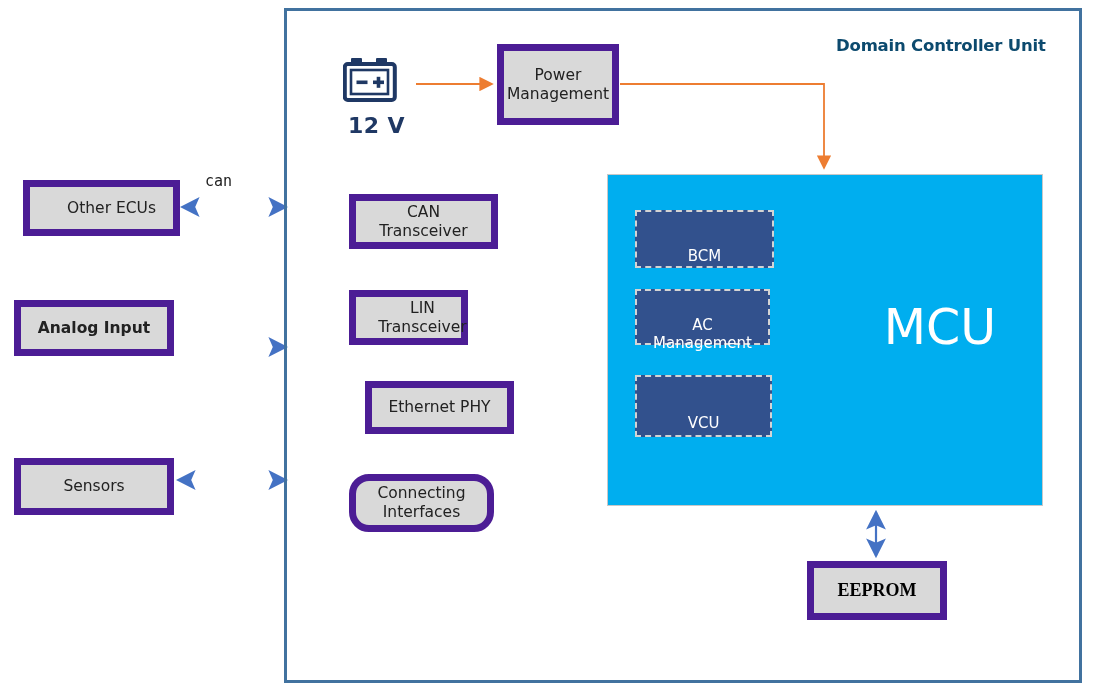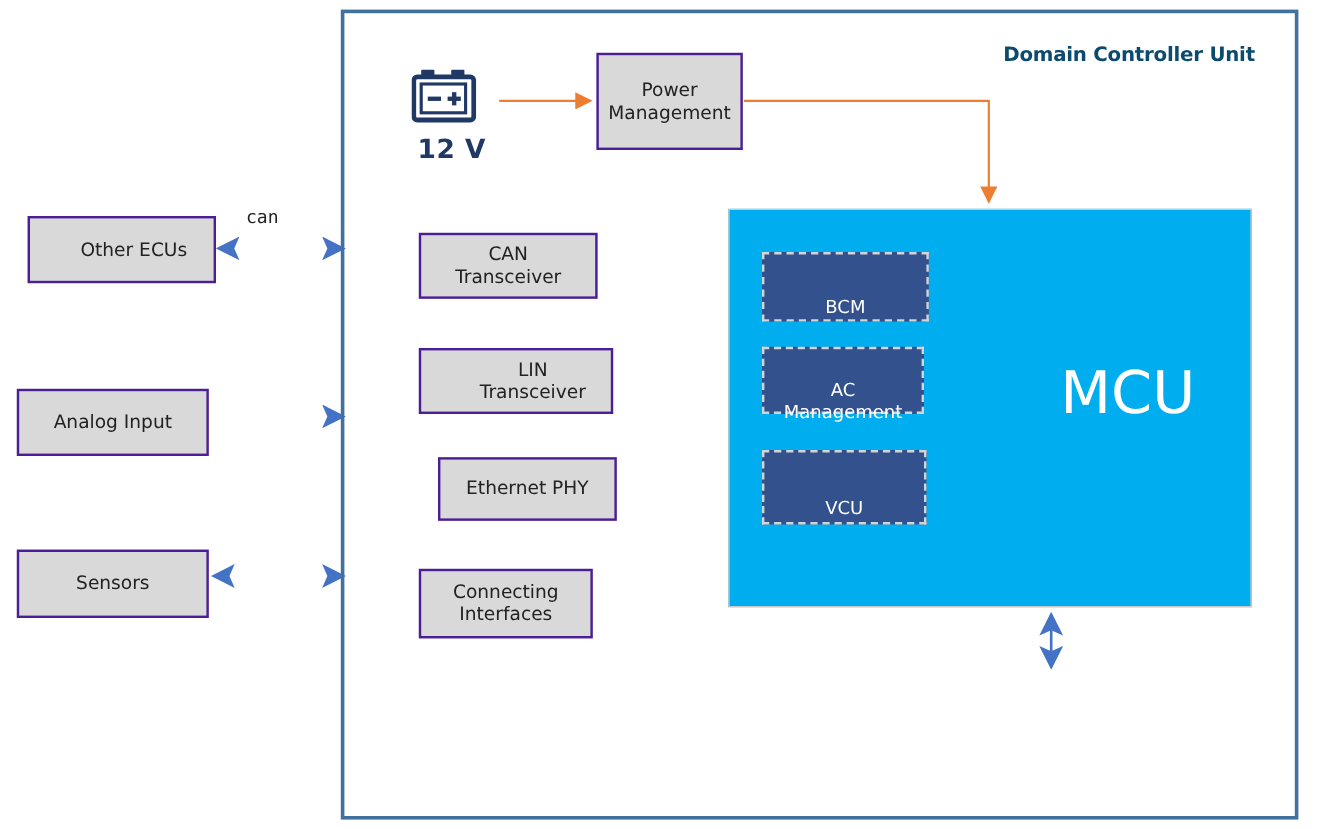--- a/index.html
+++ b/index.html
@@ -35,42 +35,42 @@
     font-size: 16.5px;
     font-weight: bold;
     color: #0c4a6e;
     letter-spacing: -0.2px;
     white-space: nowrap;
   }
 
   
   .grey-box {
     background: #D9D9D9;
-    border: 2px solid #4c1d95;
+    border: 7px solid #4c1d95;
     box-sizing: border-box;
     display: flex;
     align-items: center;
     justify-content: center;
     text-align: center;
     color: #222222;
     font-size: 15.5px;
     line-height: 1.2;
   }
   .grey-box span { display: block; white-space: pre-line; }
 
   
   #box-other-ecus { left: 23px;  top: 180px; width: 157px; height: 56px; padding-left: 20px; }
-  #box-analog-in  { left: 14px;  top: 324px; width: 160px; height: 56px; }
+  #box-analog-in  { left: 14px;  top: 300px; width: 160px; height: 56px; font-weight: bold; }
   #box-sensors    { left: 14px;  top: 458px; width: 160px; height: 57px; }
 
   
   #box-can-tx   { left: 349px; top: 194px; width: 149px; height: 55px; }
-  #box-lin-tx   { left: 349px; top: 290px; width: 162px; height: 55px; padding-left: 28px; }
+  #box-lin-tx   { left: 349px; top: 290px; width: 119px; height: 55px; padding-left: 28px; }
   #box-eth-phy  { left: 365px; top: 381px; width: 149px; height: 53px; }
-  #box-conn-if  { left: 349px; top: 474px; width: 145px; height: 58px; }
+  #box-conn-if  { left: 349px; top: 474px; width: 145px; height: 58px; border-radius: 20px; }
 
   
   #box-power-mgmt {
     left: 497px; top: 44px; width: 122px; height: 81px;
     font-size: 15.5px;
   }
 
   
   #box-eeprom {
     left: 807px; top: 561px; width: 140px; height: 59px;
@@ -254,14 +254,17 @@
     <div id="sub-ac-mgt" class="mcu-sub">
       <span>AC
 Management</span>
     </div>
     <div id="sub-vcu" class="mcu-sub">
       <span>VCU</span>
     </div>
     <div id="mcu-label">MCU</div>
   </div>
 
+  <div id="box-eeprom" class="abs grey-box">
+    <span>EEPROM</span>
+  </div>
 
 </div>
 
 </body></html>

